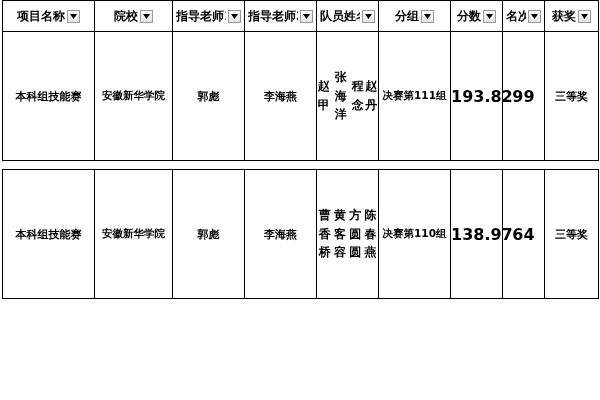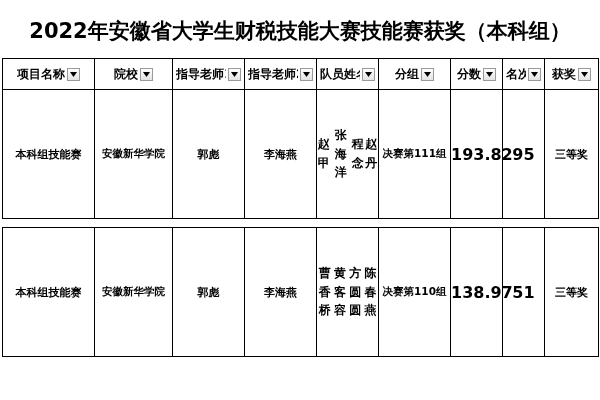--- a/index.html
+++ b/index.html
@@ -116,23 +116,20 @@
   .row-sep {
     height: 8px;
     background: #ffffff;
   }
 </style>
 </head>
 <body>
 
 <div class="sheet">
 
-  <div class="title-row">
-    <div class="title-text">2022年安徽省大学生财税技能大赛技能赛获奖（本科组）</div>
-  </div>
 
   <table class="grid">
     <colgroup>
       <col style="width:92px">
       <col style="width:78px">
       <col style="width:72px">
       <col style="width:72px">
       <col style="width:62px">
       <col style="width:72px">
       <col style="width:52px">
@@ -242,21 +239,21 @@
         <td>
           <div class="cell-multi">
             <span>赵甲</span>
             <span>张海洋</span>
             <span>程念</span>
             <span>赵丹</span>
           </div>
         </td>
         <td><span class="cell-text small">决赛第111组</span></td>
         <td><span class="num">193.82</span></td>
-        <td><span class="num">95</span></td>
+        <td><span class="num">99</span></td>
         <td><span class="cell-text">三等奖</span></td>
       </tr>
       <tr class="row-sep">
         <td style="border:none;height:8px;"></td>
         <td style="border:none;height:8px;"></td>
         <td style="border:none;height:8px;"></td>
         <td style="border:none;height:8px;"></td>
         <td style="border:none;height:8px;"></td>
         <td style="border:none;height:8px;"></td>
         <td style="border:none;height:8px;"></td>
@@ -271,19 +268,19 @@
         <td>
           <div class="cell-multi">
             <span>曹香桥</span>
             <span>黄客容</span>
             <span>方圆圆</span>
             <span>陈春燕</span>
           </div>
         </td>
         <td><span class="cell-text small">决赛第110组</span></td>
         <td><span class="num">138.97</span></td>
-        <td><span class="num">51</span></td>
+        <td><span class="num">64</span></td>
         <td><span class="cell-text">三等奖</span></td>
       </tr>
     </tbody>
   </table>
 
 </div>
 
 </body></html>

